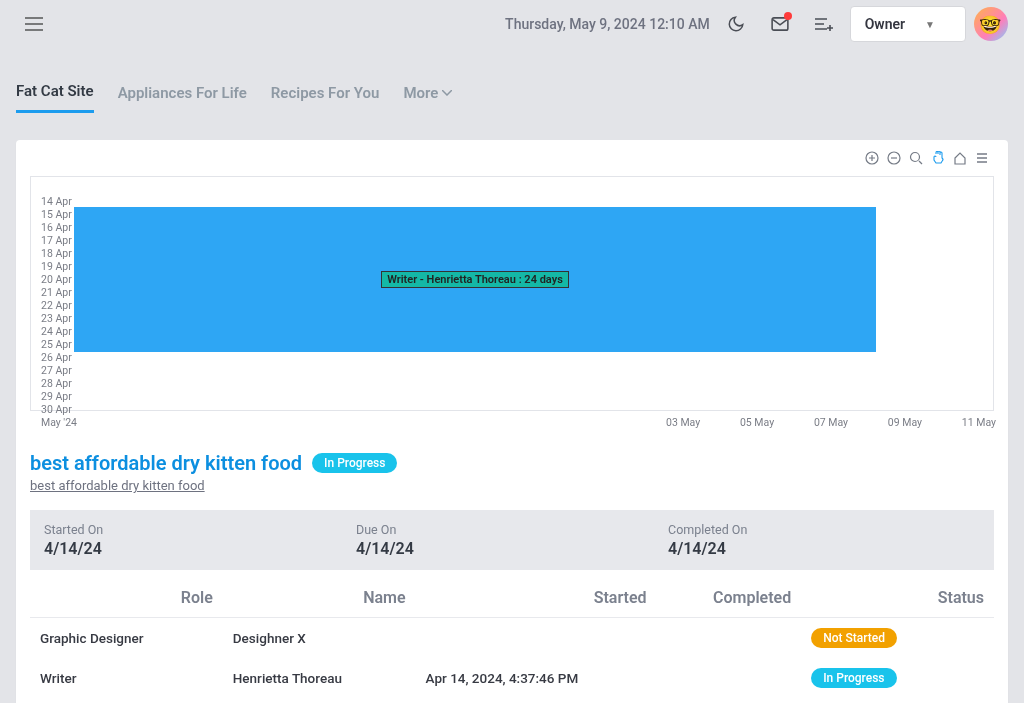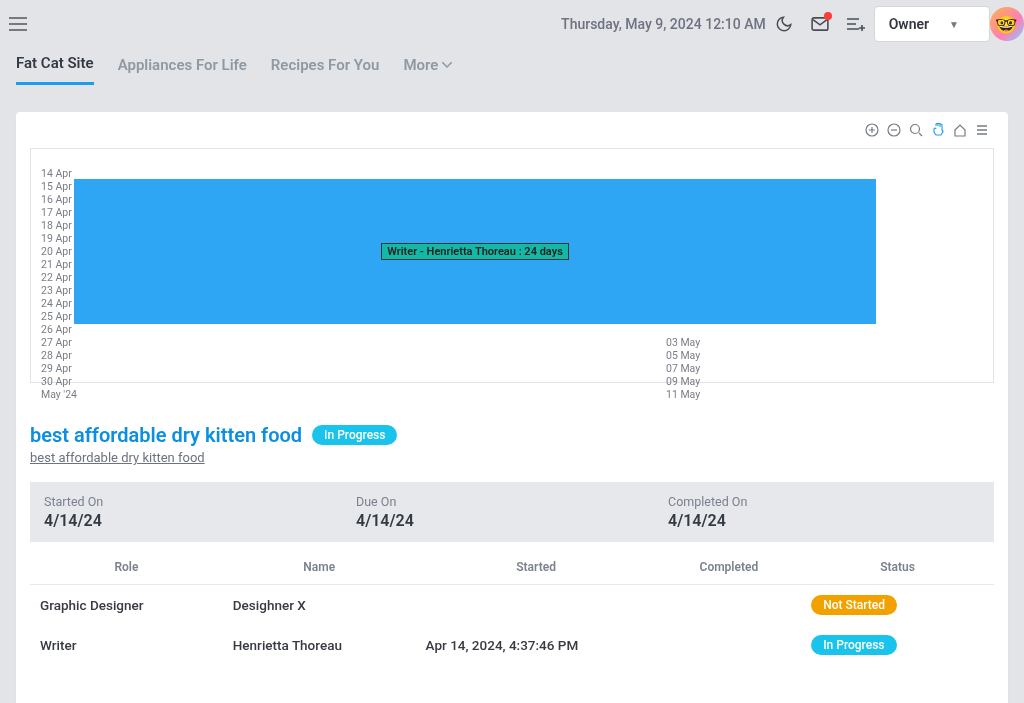--- a/index.html
+++ b/index.html
@@ -7,21 +7,22 @@
       font-family: -apple-system, BlinkMacSystemFont, "Segoe UI", Roboto, sans-serif;
       background: #e3e4e8;
       width: 1024px;
       height: 703px;
       overflow: hidden;
     }
     .top-bar {
       height: 48px;
       display: flex;
       align-items: center;
-      padding: 0 0;
+      padding: 0 16px;
+      gap: 8px;
       background: #e3e4e8;
     }
     .menu-toggle {
       width: 36px;
       height: 36px;
       display: flex;
       align-items: center;
       justify-content: center;
       cursor: pointer;
       color: #555;
@@ -83,20 +84,21 @@
     }
     .tab {
       color: #8e99a4;
       font-weight: 600;
       font-size: 15px;
       padding-bottom: 10px;
       cursor: pointer;
       display: flex;
       align-items: center;
       gap: 4px;
+      margin-top: 28px;
     }
     .tab.active {
       color: #333a44;
       border-bottom: 3px solid #1c9cee;
     }
     .main-card {
       margin: 26px 16px 16px 16px;
       background: #fff;
       border-radius: 4px;
       padding: 14px;
@@ -156,21 +158,20 @@
     }
     .xaxis-sparse {
       position: absolute;
       bottom: -19px;
       left: 635px;
       width: 330px;
       display: flex;
       justify-content: space-between;
       color: #7a7d86;
       font-size: 10.5px;
-      flex-direction: column;
     }
     .title-row {
       margin-top: 40px;
       display: flex;
       align-items: center;
       gap: 10px;
     }
     .title-row h2 {
       color: #0c8fe0;
       font-weight: 600;
@@ -197,24 +198,24 @@
       background: #e7e8ec;
       border-radius: 0;
       padding: 12px 14px;
       display: flex;
     }
     .dates-bar .col { flex: 1; }
     .dates-bar .lbl { color: #7b818e; font-size: 12.5px; margin-bottom: 2px; }
     .dates-bar .val { color: #343a44; font-size: 16px; font-weight: 600; }
     .roles-table { margin-top: 8px; width: 100%; border-collapse: collapse; }
     .roles-table th {
-      font-size: 12px;
+      font-size: 16px;
       color: #7b818e;
       font-weight: 600;
-      text-align: center;
+      text-align: right;
       padding: 10px 10px;
       border-bottom: 1px solid #e8e9ed;
     }
     .roles-table td {
       font-size: 13.5px;
       color: #373a43;
       padding: 10px 10px;
       font-weight: 500;
     }
     .badge {

